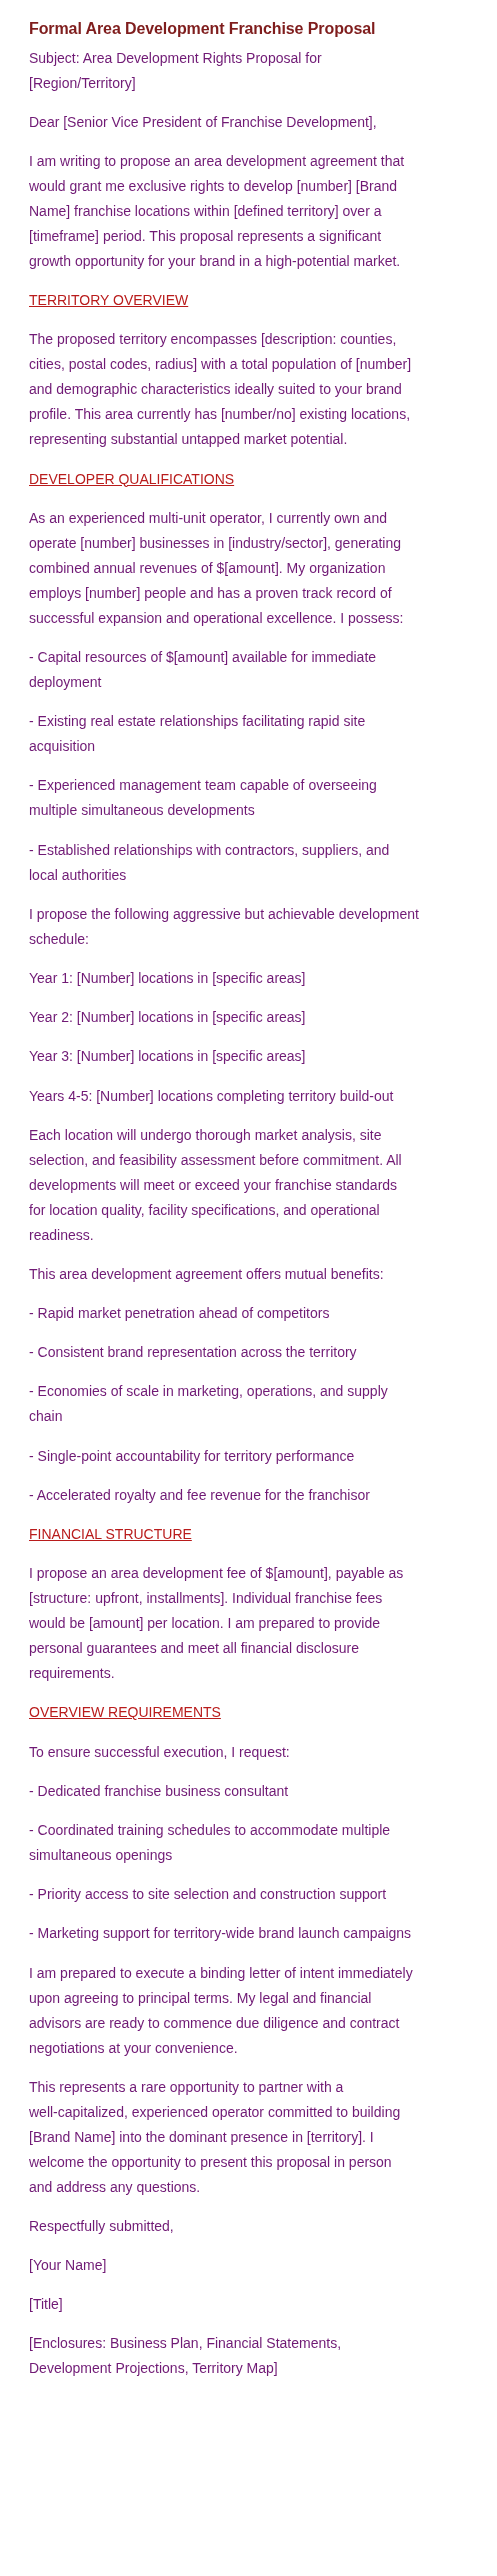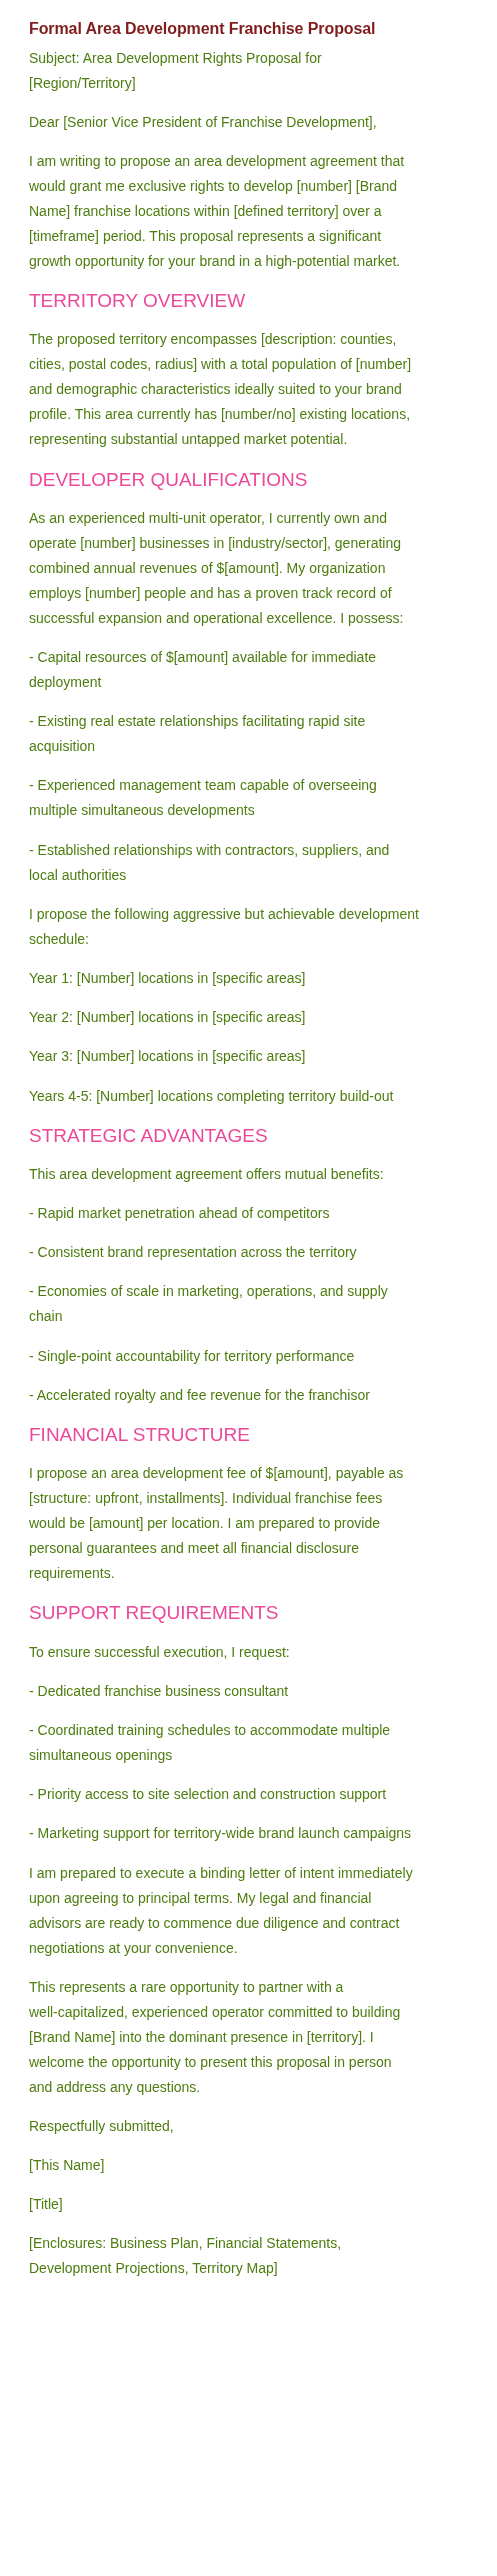--- a/index.html
+++ b/index.html
@@ -26,29 +26,30 @@
       margin: 0 0 5.7px 0;
       color: #7f1d1d;
       letter-spacing: -0.1px;
       white-space: nowrap;
     }
     .para {
       font-size: 14px;
       line-height: 25px;
       margin: 0 0 14.2px 0;
       white-space: pre;
-      color: #4d7c0f;
+      color: #701a75;
     }
     .heading {
-      font-size: 19px;
+      font-size: 14px;
       line-height: 25px;
       margin: 0 0 14.2px 0;
       white-space: pre;
-      color: #ec4899;
+      color: #b91c1c;
       text-transform: none;
+      text-decoration: underline;
     }
   </style>
 </head>
 <body>
 
 <div class="page">
   <h1 class="doc-title">Formal Area Development Franchise Proposal</h1>
 
   <p class="para">Subject: Area Development Rights Proposal for
 [Region/Territory]</p>
@@ -80,54 +81,58 @@
 multiple simultaneous developments</p>
   <p class="para">- Established relationships with contractors, suppliers, and
 local authorities</p>
 
   <p class="para">I propose the following aggressive but achievable development
 schedule:</p>
   <p class="para">Year 1: [Number] locations in [specific areas]</p>
   <p class="para">Year 2: [Number] locations in [specific areas]</p>
   <p class="para">Year 3: [Number] locations in [specific areas]</p>
   <p class="para">Years 4-5: [Number] locations completing territory build-out</p>
+  <p class="para">Each location will undergo thorough market analysis, site
+selection, and feasibility assessment before commitment. All
+developments will meet or exceed your franchise standards
+for location quality, facility specifications, and operational
+readiness.</p>
 
-  <p class="heading">STRATEGIC ADVANTAGES</p>
   <p class="para">This area development agreement offers mutual benefits:</p>
   <p class="para">- Rapid market penetration ahead of competitors</p>
   <p class="para">- Consistent brand representation across the territory</p>
   <p class="para">- Economies of scale in marketing, operations, and supply
 chain</p>
   <p class="para">- Single-point accountability for territory performance</p>
   <p class="para">- Accelerated royalty and fee revenue for the franchisor</p>
 
   <p class="heading">FINANCIAL STRUCTURE</p>
   <p class="para">I propose an area development fee of $[amount], payable as
 [structure: upfront, installments]. Individual franchise fees
 would be [amount] per location. I am prepared to provide
 personal guarantees and meet all financial disclosure
 requirements.</p>
 
-  <p class="heading">SUPPORT REQUIREMENTS</p>
+  <p class="heading">OVERVIEW REQUIREMENTS</p>
   <p class="para">To ensure successful execution, I request:</p>
   <p class="para">- Dedicated franchise business consultant</p>
   <p class="para">- Coordinated training schedules to accommodate multiple
 simultaneous openings</p>
   <p class="para">- Priority access to site selection and construction support</p>
   <p class="para">- Marketing support for territory-wide brand launch campaigns</p>
 
   <p class="para">I am prepared to execute a binding letter of intent immediately
 upon agreeing to principal terms. My legal and financial
 advisors are ready to commence due diligence and contract
 negotiations at your convenience.</p>
   <p class="para">This represents a rare opportunity to partner with a
 well-capitalized, experienced operator committed to building
 [Brand Name] into the dominant presence in [territory]. I
 welcome the opportunity to present this proposal in person
 and address any questions.</p>
   <p class="para">Respectfully submitted,</p>
 
-  <p class="para">[This Name]</p>
+  <p class="para">[Your Name]</p>
   <p class="para">[Title]</p>
   <p class="para">[Enclosures: Business Plan, Financial Statements,
 Development Projections, Territory Map]</p>
 </div>
 
 
 </body></html>

